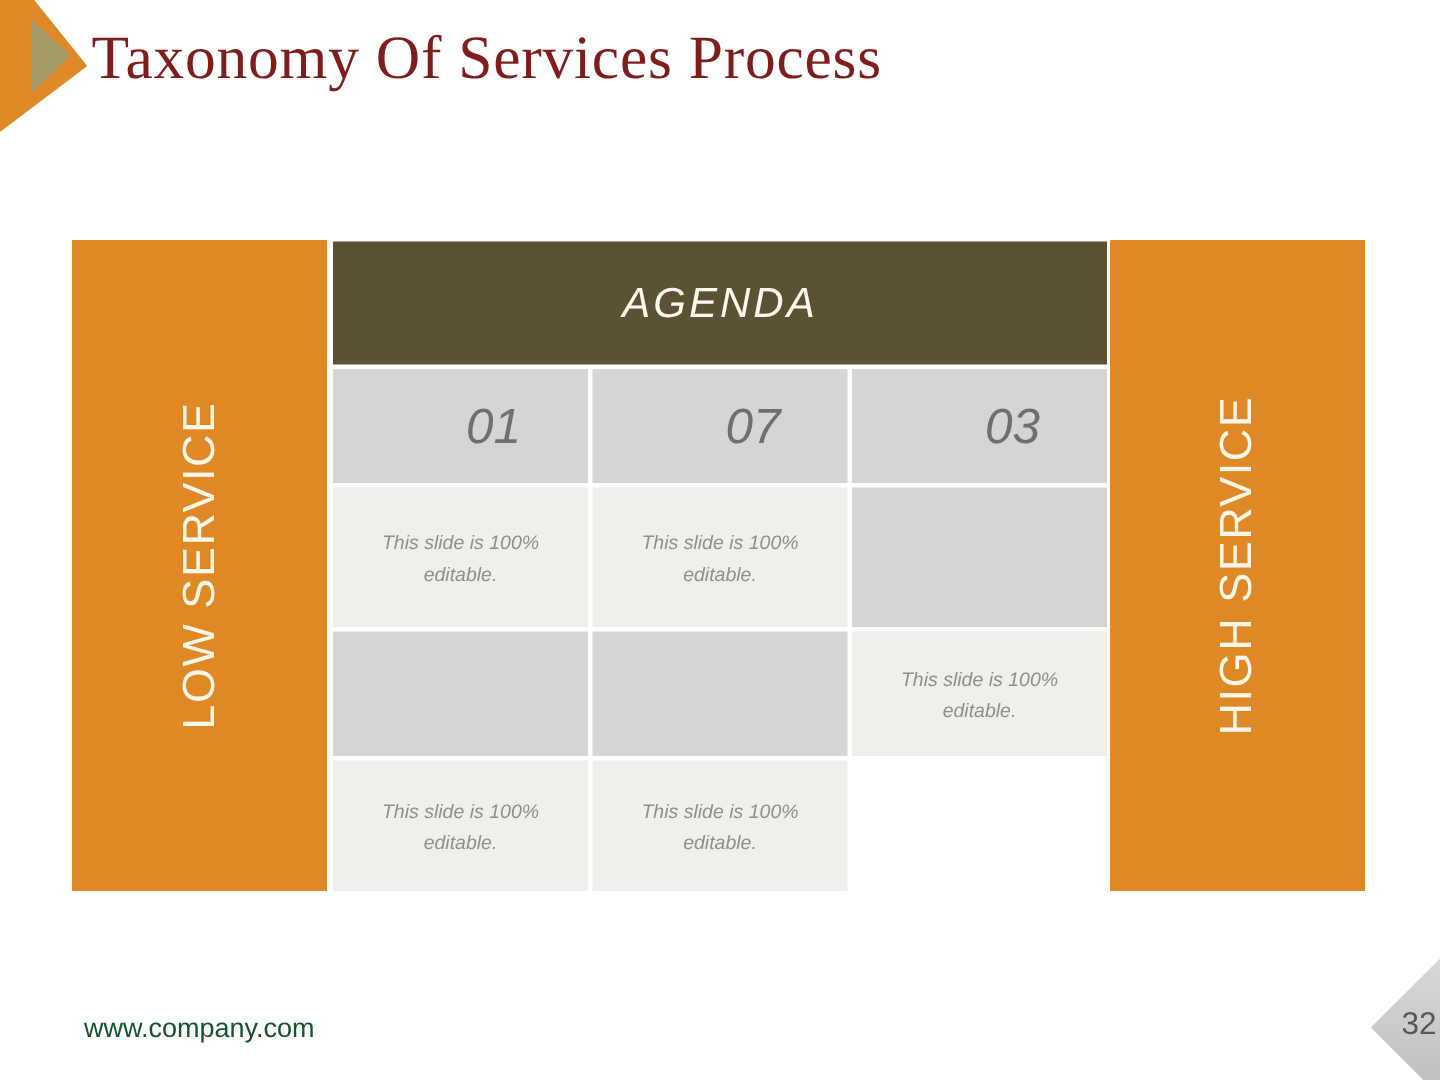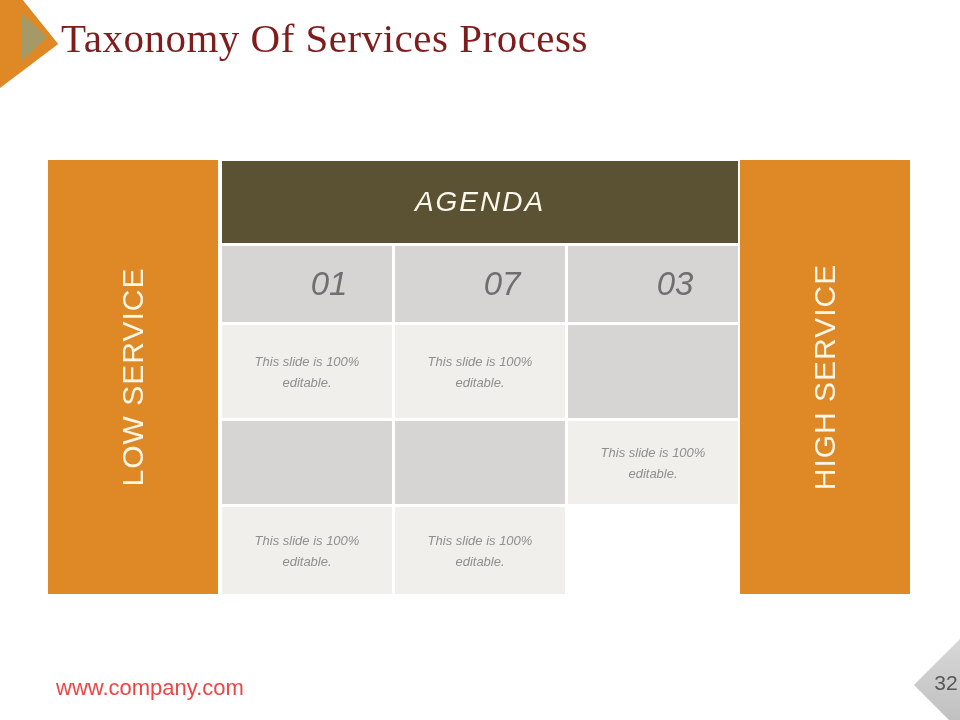--- a/index.html
+++ b/index.html
@@ -84,22 +84,22 @@
     color: #8f8f8f;
     font-size: 13px;
     line-height: 21px;
     padding: 0 28px;
   }
   .cell.empty { background: #d6d5d4; }
 
   
   .footer-url {
     position: absolute; left: 56px; top: 675px;
-    font-size: 22px;
-    color: #ef4444;
+    font-size: 18px;
+    color: #14532d;
   }
   .page-diamond {
     position: absolute; left: 928px; top: 651px;
     width: 68px; height: 68px;
     background: linear-gradient(to bottom right, #d8d8d8, #bdbdbd);
     transform: rotate(45deg);
   }
   .page-number {
     position: absolute; left: 928px; top: 671px;
     width: 36px;

